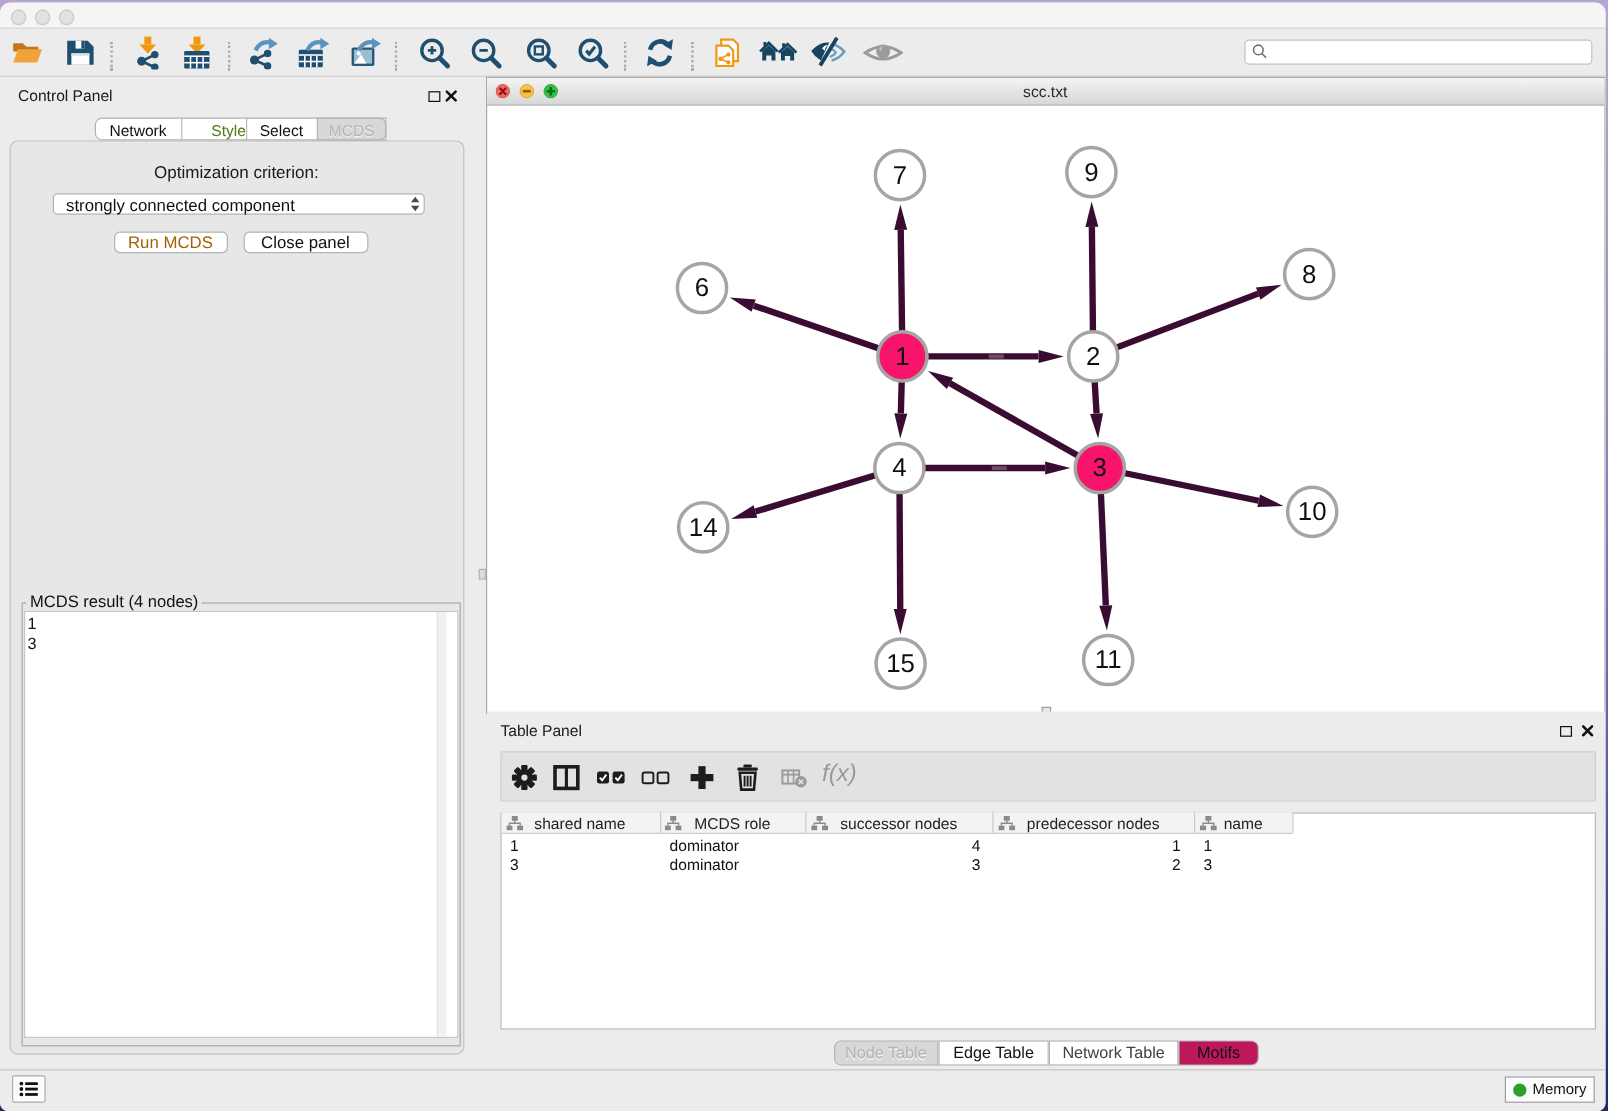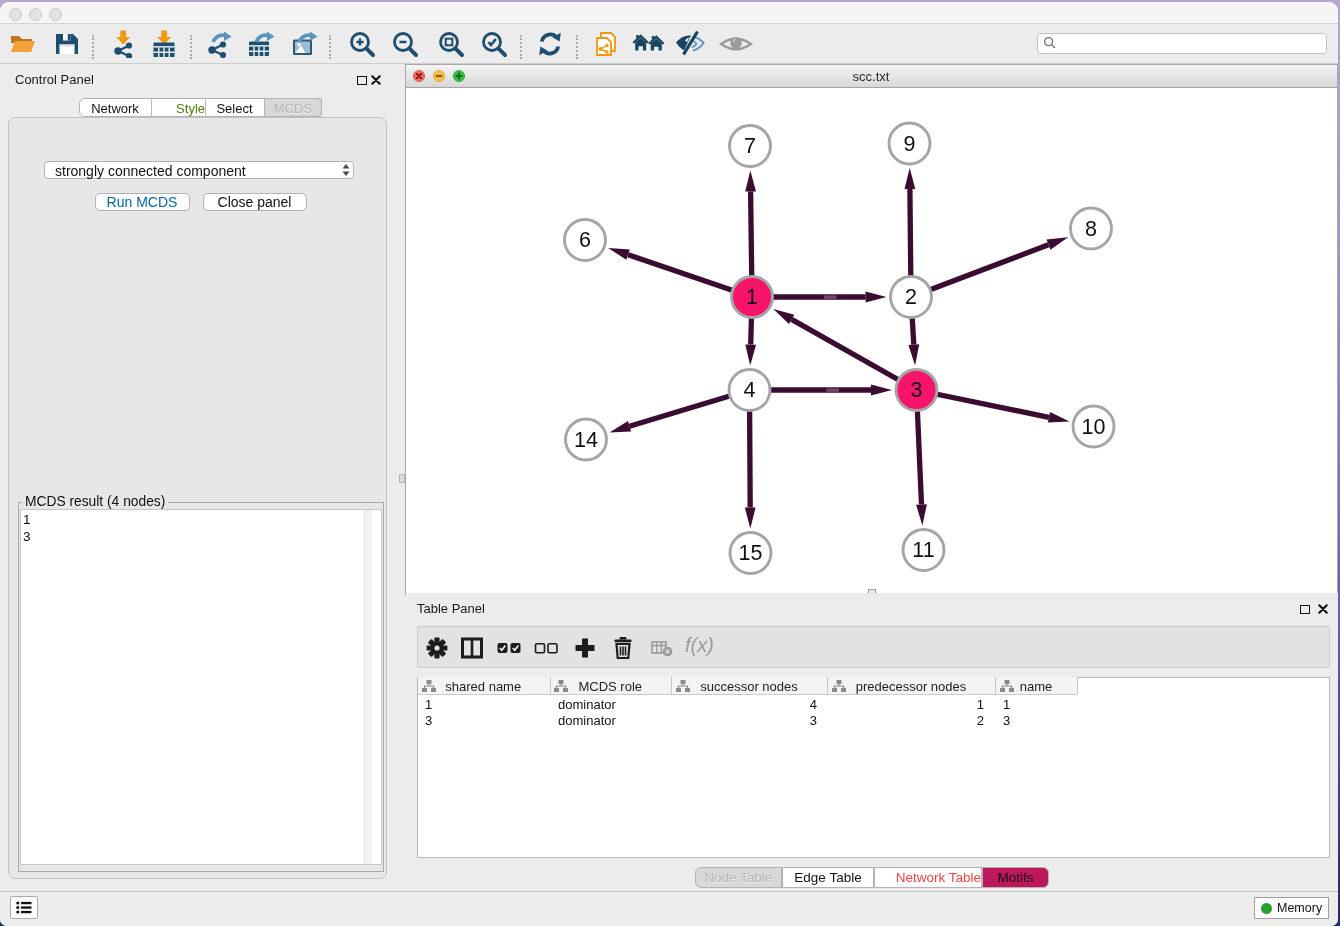--- a/index.html
+++ b/index.html
@@ -157,29 +157,30 @@
 
 <div class="abs" style="left:79px;top:96px;width:243px;height:19px;background:#fff;border:1px solid #b3b3b3;border-radius:6px 0 0 6px;box-sizing:border-box"></div>
 <div class="abs" style="left:264px;top:96px;width:58px;height:19px;background:#d8d8d8;border:1px solid #b3b3b3;border-radius:0 6px 6px 0;box-sizing:border-box"></div>
 <div class="abs" style="left:151px;top:96px;width:1px;height:19px;background:#b9b9b9"></div>
 <div class="abs" style="left:205px;top:96px;width:1px;height:19px;background:#b9b9b9"></div>
 <div class="abs" style="left:79px;top:99px;width:72px;text-align:center;font-size:13px;color:#111">Network</div>
 <div class="abs" style="left:151px;top:99px;width:54px;text-align:right;font-size:13px;color:#4d7c0f">Style</div>
 <div class="abs" style="left:205px;top:99px;width:59px;text-align:center;font-size:13px;color:#111">Select</div>
 <div class="abs" style="left:264px;top:99px;width:58px;text-align:center;font-size:13px;color:#b4b4b4;text-shadow:0 1px 0 #f2f2f2">MCDS</div>
 
+<div class="abs" style="left:0;top:134px;width:394px;text-align:center;font-size:14.2px;color:#1a1a1a">Optimization criterion:</div>
 
 <div class="abs" style="left:44px;top:159px;width:310px;height:17.5px;background:#fff;border:1px solid #b2b2b2;border-radius:4px;box-sizing:border-box"></div>
 <div class="abs" style="left:55px;top:160.5px;font-size:14px;color:#111">strongly connected component</div>
 <svg class="abs" style="left:340px;top:161px" width="12" height="14" viewBox="0 0 12 14">
       <path d="M6 1 L9.5 5.5 L2.5 5.5 Z" fill="#4a4a4a"></path>
       <path d="M6 13 L2.5 8.5 L9.5 8.5 Z" fill="#4a4a4a"></path>
     </svg>
 
-<div class="abs" style="left:94.5px;top:190.5px;width:95px;height:18.5px;background:#fff;border:1px solid #b2b2b2;border-radius:5px;box-sizing:border-box;text-align:center;font-size:14px;color:#0369a1;line-height:17px">Run MCDS</div>
+<div class="abs" style="left:94.5px;top:190.5px;width:95px;height:18.5px;background:#fff;border:1px solid #b2b2b2;border-radius:5px;box-sizing:border-box;text-align:center;font-size:14px;color:#a16207;line-height:17px">Run MCDS</div>
 <div class="abs" style="left:202.5px;top:190.5px;width:104px;height:18.5px;background:#fff;border:1px solid #b2b2b2;border-radius:5px;box-sizing:border-box;text-align:center;font-size:14px;color:#111;line-height:17px">Close panel</div>
 
 <div class="abs" style="left:18px;top:499.5px;width:366px;height:370px;border:1px solid #a9a9a9;box-sizing:border-box"></div>
 <div class="abs" style="left:22px;top:492px;background:#e7e7e7;padding:0 3px;font-size:13.8px;color:#111">MCDS result (4 nodes)</div>
 <div class="abs" style="left:20px;top:507px;width:362px;height:356px;background:#fff;border:1px solid #c6c6c6;box-sizing:border-box"></div>
 <div class="abs" style="left:364px;top:508px;width:7px;height:354px;background:#f1f1f1;border-left:1px solid #e0e0e0"></div>
 <div class="abs" style="left:23px;top:509px;font-size:13.5px;color:#111;line-height:17px">1<br>3</div>
 
 <div class="abs" style="left:398.5px;top:472px;width:4.5px;height:7px;background:#dcdcdc;border:1px solid #b5b5b5"></div>
 
@@ -358,21 +359,21 @@
 <div class="abs" style="left:917px;top:694.5px;width:67px;text-align:right;font-size:13px;color:#111">1</div>
 <div class="abs" style="left:1003px;top:694.5px;font-size:13px;color:#111">1</div>
 <div class="abs" style="left:425px;top:710.5px;font-size:13px;color:#111">3</div>
 <div class="abs" style="left:558px;top:710.5px;font-size:13px;color:#111">dominator</div>
 <div class="abs" style="left:750px;top:710.5px;width:67px;text-align:right;font-size:13px;color:#111">3</div>
 <div class="abs" style="left:917px;top:710.5px;width:67px;text-align:right;font-size:13px;color:#111">2</div>
 <div class="abs" style="left:1003px;top:710.5px;font-size:13px;color:#111">3</div>
 
 <div class="abs" style="left:694.5px;top:864.5px;width:87.5px;height:21px;background:#d8d8d8;border:1px solid #b3b3b3;border-radius:6px 0 0 6px;box-sizing:border-box;text-align:center;font-size:13.5px;color:#b4b4b4;line-height:19px;text-shadow:0 1px 0 #f0f0f0">Node Table</div>
 <div class="abs" style="left:782px;top:864.5px;width:92px;height:21px;background:#fff;border:1px solid #b3b3b3;box-sizing:border-box;text-align:center;font-size:13.5px;color:#111;line-height:19px">Edge Table</div>
-<div class="abs" style="left:874px;top:864.5px;width:108px;height:21px;background:#fff;border:1px solid #b3b3b3;box-sizing:border-box;text-align:right;font-size:13.5px;color:#ef4444;line-height:19px">Network Table</div>
+<div class="abs" style="left:874px;top:864.5px;width:108px;height:21px;background:#fff;border:1px solid #b3b3b3;box-sizing:border-box;text-align:center;font-size:13.5px;color:#404040;line-height:19px">Network Table</div>
 <div class="abs" style="left:982px;top:864.5px;width:67px;height:21px;background:#be185d;border:1px solid #b3b3b3;border-radius:0 6px 6px 0;box-sizing:border-box;text-align:center;font-size:13.5px;color:#111;line-height:19px">Motifs</div>
 
 <div class="abs" style="left:0;top:889px;width:1338px;height:35px;background:#ececec;border-top:1px solid #c6c6c6"></div>
 <div class="abs" style="left:10px;top:894px;width:28px;height:23px;background:#fcfcfc;border:1px solid #ababab;border-radius:2px;box-sizing:border-box"></div>
 <svg class="abs" style="left:16px;top:899px" width="16" height="13" viewBox="0 0 16 13">
  <circle cx="1.8" cy="2" r="1.6" fill="#111"></circle>
       <rect x="5" y="0.9" width="10.5" height="2.3" fill="#111"></rect>
  <circle cx="1.8" cy="6.5" r="1.6" fill="#111"></circle>
       <rect x="5" y="5.4" width="10.5" height="2.3" fill="#111"></rect>
  <circle cx="1.8" cy="11" r="1.6" fill="#111"></circle>

